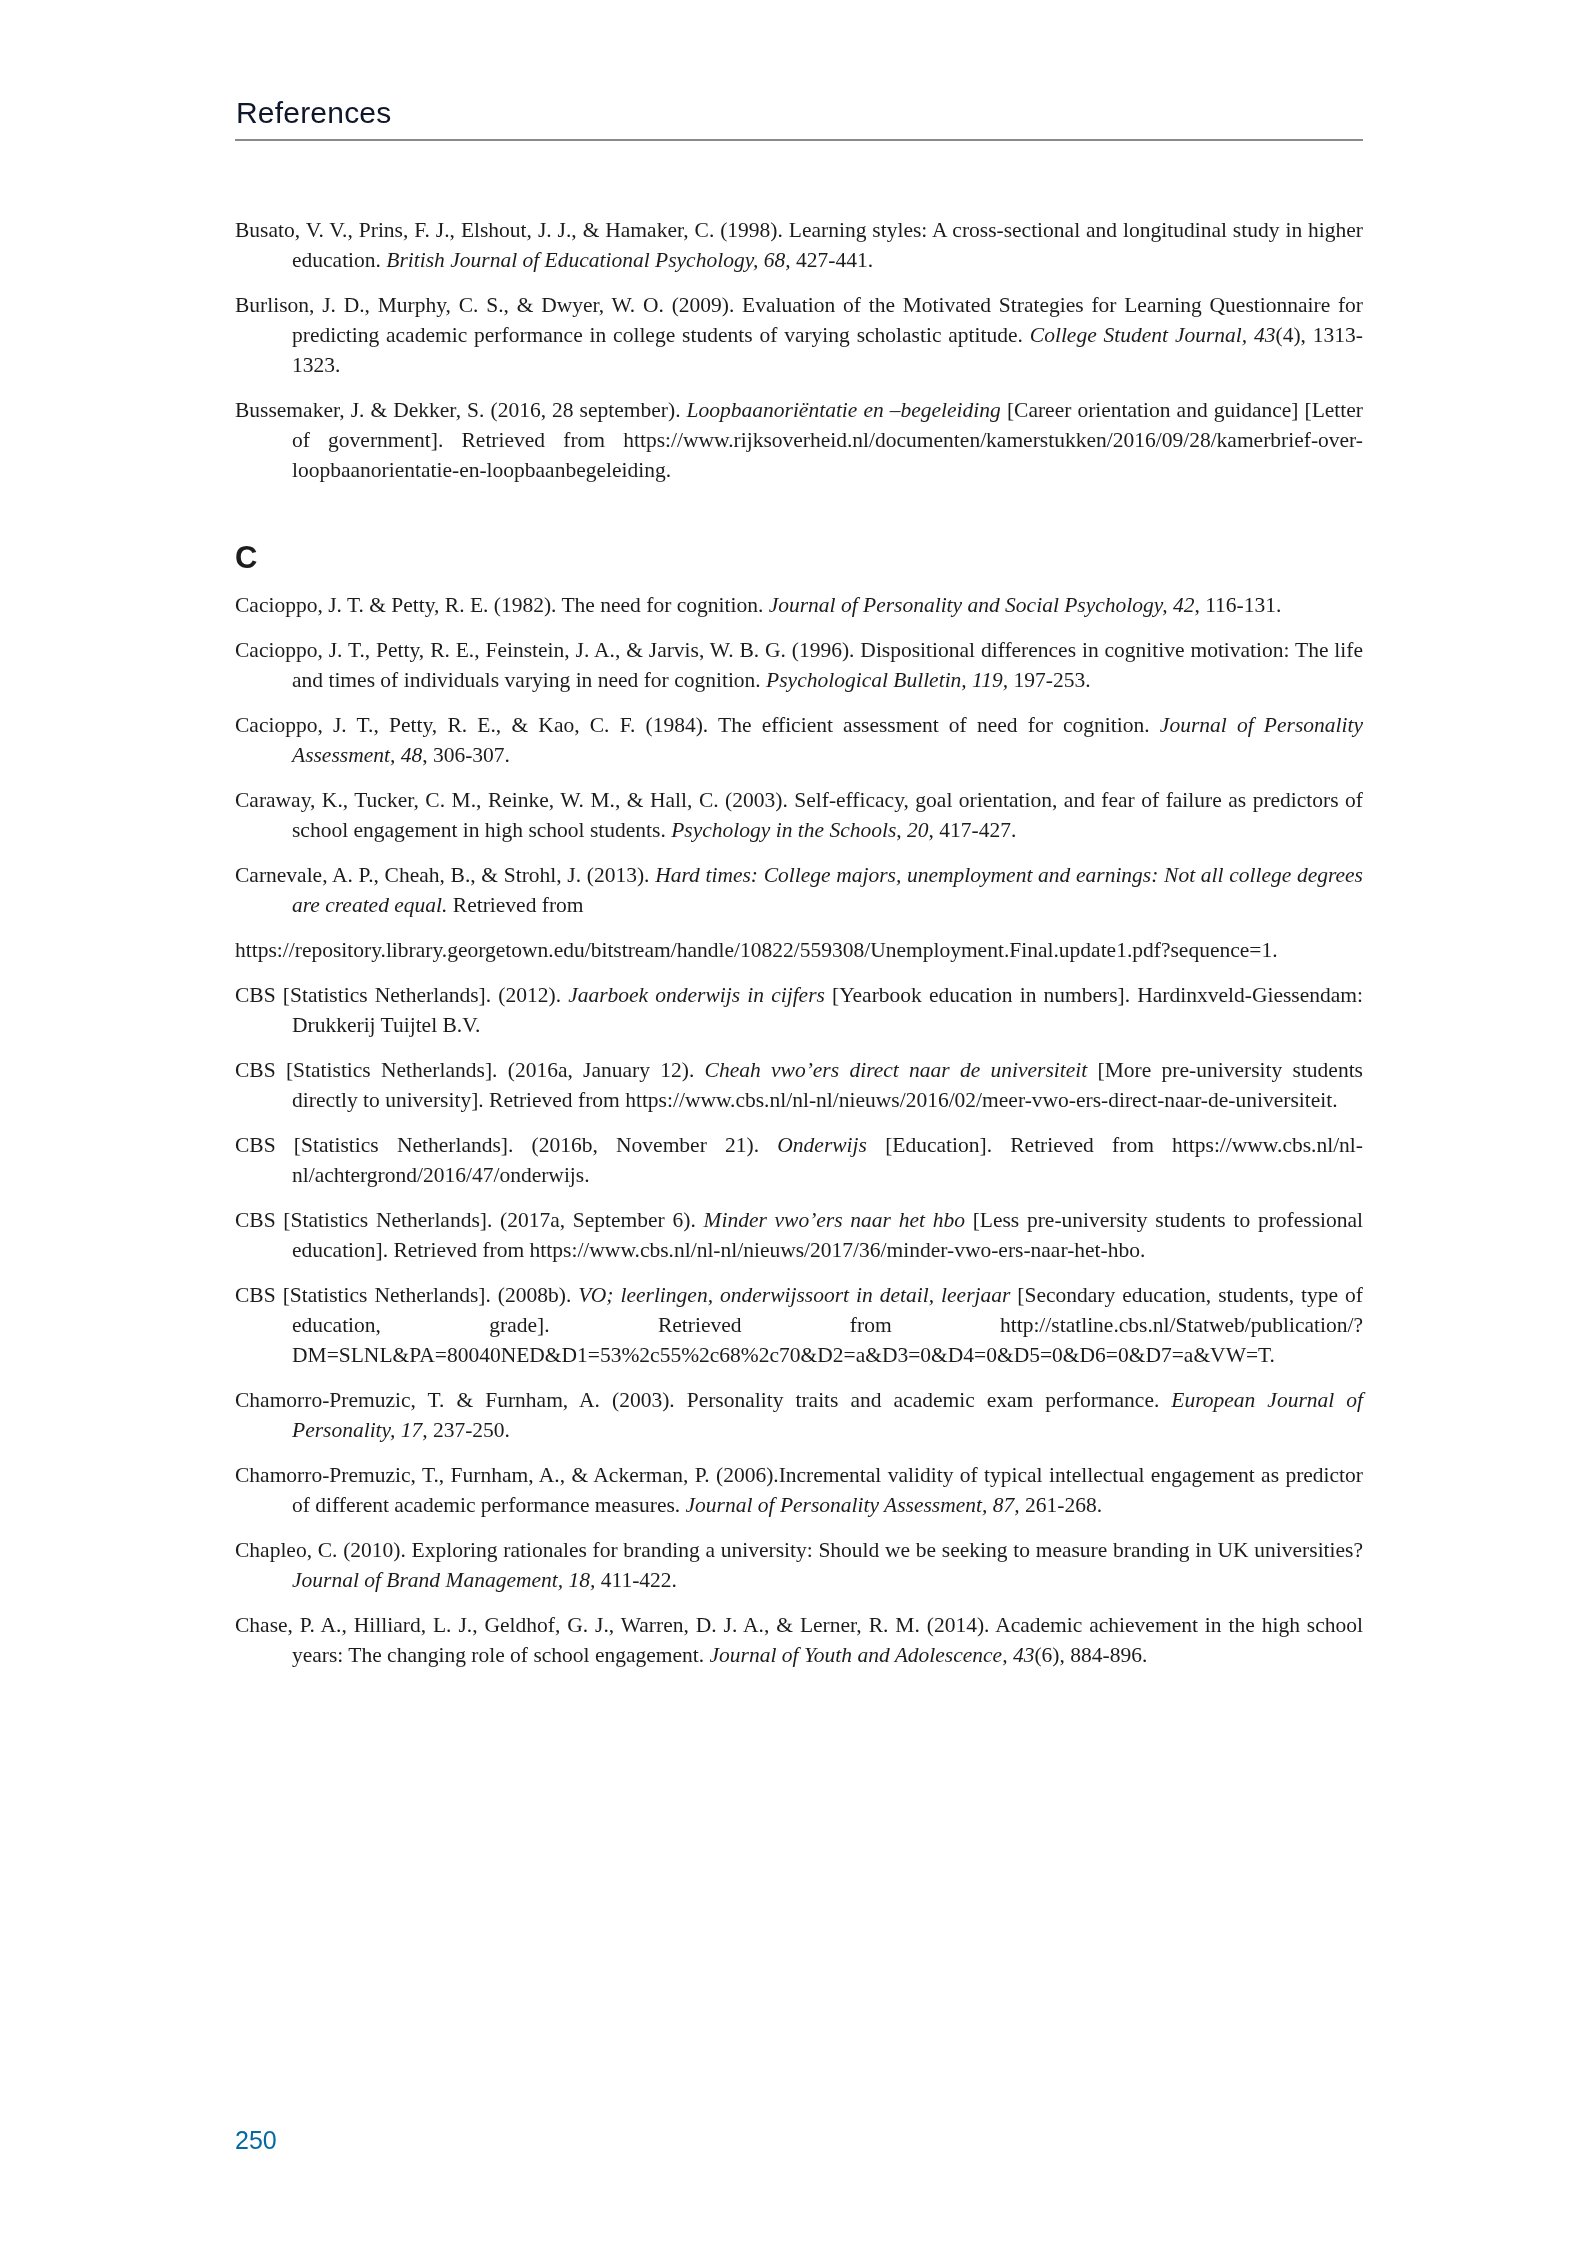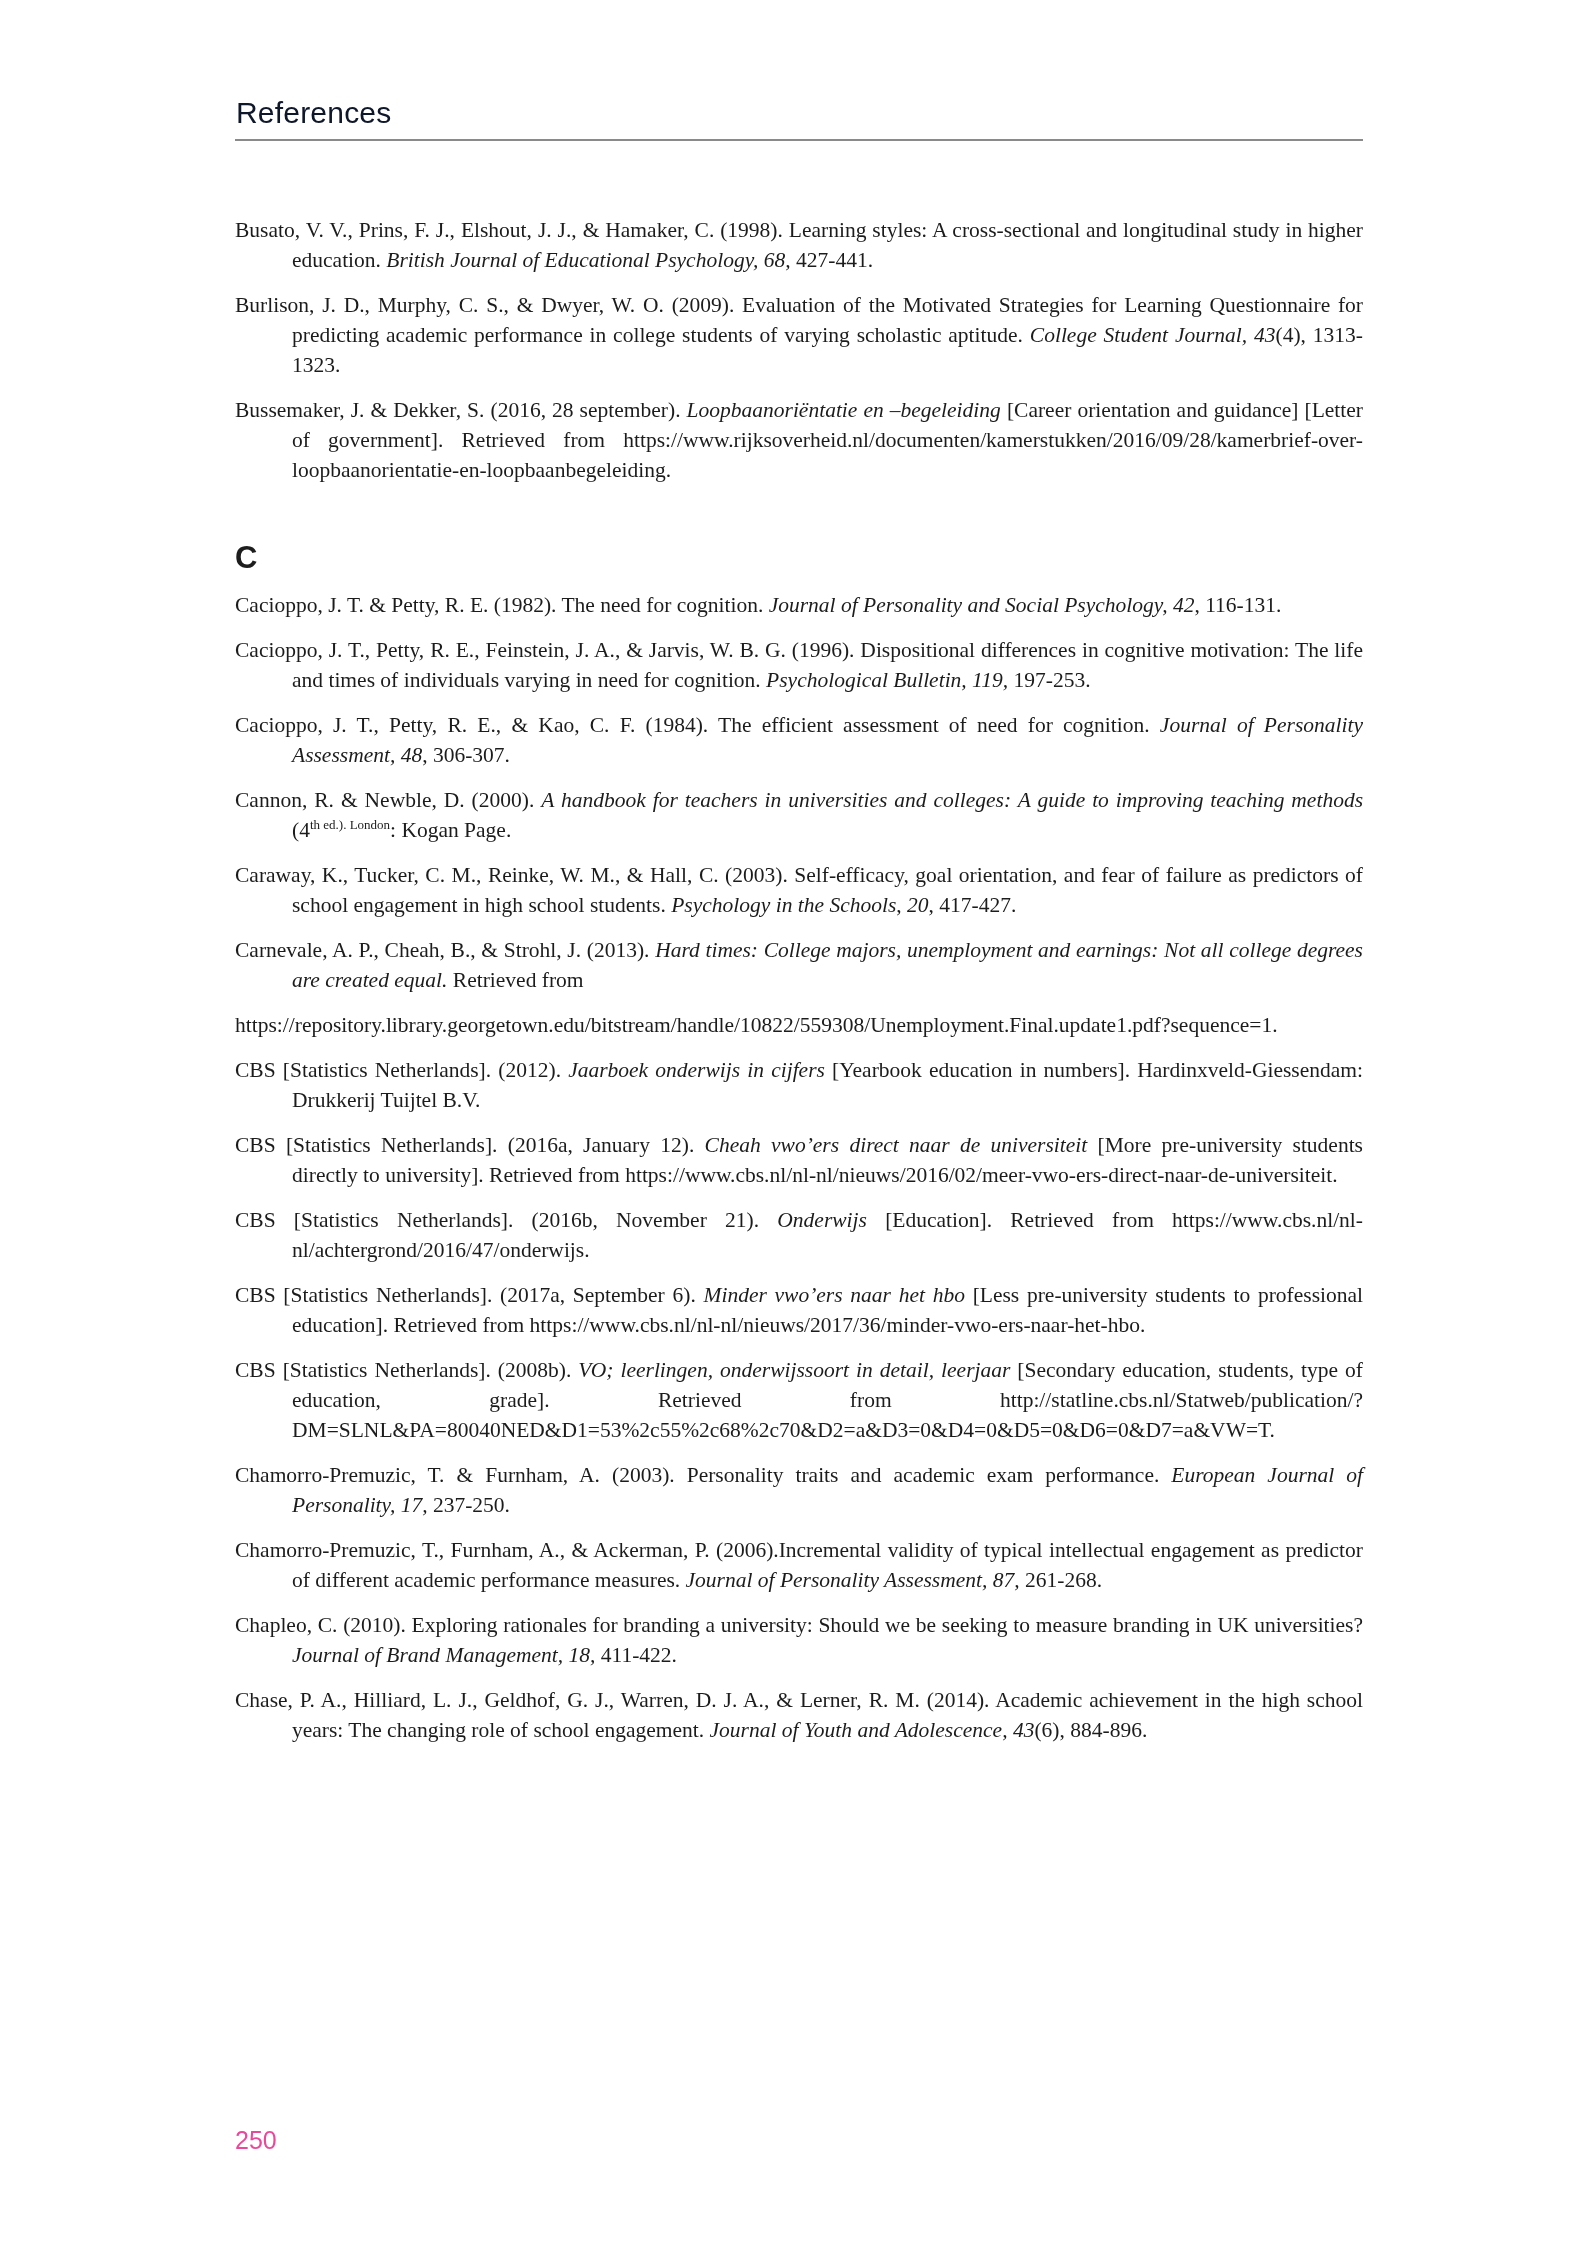--- a/index.html
+++ b/index.html
@@ -52,38 +52,37 @@
     line-height: 34px;
     color: #1d1d1d;
     margin: 56px 0 12px 0;
   }
   .pagenum {
     position: absolute;
     left: 235px;
     top: 2126px;
     font-family: "Liberation Sans", sans-serif;
     font-size: 25px;
-    color: #ec4899;
+    color: #0369a1;
   }
 </style>
 </head>
 <body>
 
 <div class="page">
   <h1 class="title">References</h1>
   <hr class="rule">
   <div class="refs">
       <p class="ref"><span>Busato, V. V., Prins, F. J., Elshout, J. J., &amp; Hamaker, C. (1998). Learning styles: A cross-sectional and longitudinal study in higher education. </span><i>British Journal of Educational Psychology, 68,</i><span> 427-441.</span></p>
       <p class="ref"><span>Burlison, J. D., Murphy, C. S., &amp; Dwyer, W. O. (2009). Evaluation of the Motivated Strategies for Learning Questionnaire for predicting academic performance in college students of varying scholastic aptitude. </span><i>College Student Journal, 43</i><span>(4), 1313-1323.</span></p>
       <p class="ref"><span>Bussemaker, J. &amp; Dekker, S. (2016, 28 september). </span><i>Loopbaanoriëntatie en –begeleiding</i><span> [Career orientation and guidance] [Letter of government]. Retrieved from https://www.rijksoverheid.nl/documenten/kamerstukken/2016/09/28/kamerbrief-over-loopbaanorientatie-en-loopbaanbegeleiding.</span></p>
       <div class="section-letter">C</div>
       <p class="ref"><span>Cacioppo, J. T. &amp; Petty, R. E. (1982). The need for cognition. </span><i>Journal of Personality and Social Psychology, 42</i><span>, 116-131.</span></p>
       <p class="ref"><span>Cacioppo, J. T., Petty, R. E., Feinstein, J. A., &amp; Jarvis, W. B. G. (1996). Dispositional differences in cognitive motivation: The life and times of individuals varying in need for cognition. </span><i>Psychological Bulletin, 119,</i><span> 197-253.</span></p>
       <p class="ref"><span>Cacioppo, J. T., Petty, R. E., &amp; Kao, C. F. (1984). The efficient assessment of need for cognition. </span><i>Journal of Personality Assessment, 48</i><span>, 306-307.</span></p>
-      <p class="ref"><span>Cannon, R. &amp; Newble, D. (2000). </span><i>A handbook for teachers in universities and colleges: A guide to improving teaching methods</i><span> (4</span><sup>th ed.). London</sup><span>: Kogan Page.</span></p>
       <p class="ref"><span>Caraway, K., Tucker, C. M., Reinke, W. M., &amp; Hall, C. (2003). Self-efficacy, goal orientation, and fear of failure as predictors of school engagement in high school students. </span><i>Psychology in the Schools</i><span>, </span><i>20</i><span>, 417-427.</span></p>
       <p class="ref"><span>Carnevale, A. P., Cheah, B., &amp; Strohl, J. (2013). </span><i>Hard times: College majors, unemployment and earnings: Not all college degrees are created equal.</i><span> Retrieved from</span></p>
       <p class="ref"><span>https://repository.library.georgetown.edu/bitstream/handle/10822/559308/Unemployment.Final.update1.pdf?sequence=1.</span></p>
       <p class="ref"><span>CBS [Statistics Netherlands]. (2012). </span><i>Jaarboek onderwijs in cijfers</i><span> [Yearbook education in numbers]. Hardinxveld-Giessendam: Drukkerij Tuijtel B.V.</span></p>
       <p class="ref"><span>CBS [Statistics Netherlands]. (2016a, January 12). </span><i>Cheah vwo’ers direct naar de universiteit</i><span> [More pre-university students directly to university]. Retrieved from https://www.cbs.nl/nl-nl/nieuws/2016/02/meer-vwo-ers-direct-naar-de-universiteit.</span></p>
       <p class="ref"><span>CBS [Statistics Netherlands]. (2016b, November 21). </span><i>Onderwijs</i><span> [Education]. Retrieved from https://www.cbs.nl/nl-nl/achtergrond/2016/47/onderwijs.</span></p>
       <p class="ref"><span>CBS [Statistics Netherlands]. (2017a, September 6). </span><i>Minder vwo’ers naar het hbo</i><span> [Less pre-university students to professional education]. Retrieved from https://www.cbs.nl/nl-nl/nieuws/2017/36/minder-vwo-ers-naar-het-hbo.</span></p>
       <p class="ref"><span>CBS [Statistics Netherlands]. (2008b). </span><i>VO; leerlingen, onderwijssoort in detail, leerjaar</i><span> [Secondary education, students, type of education, grade]. Retrieved from http://statline.cbs.nl/Statweb/publication/?DM=SLNL&amp;PA=80040NED&amp;D1=53%2c55%2c68%2c70&amp;D2=a&amp;D3=0&amp;D4=0&amp;D5=0&amp;D6=0&amp;D7=a&amp;VW=T.</span></p>
       <p class="ref"><span>Chamorro-Premuzic, T. &amp; Furnham, A. (2003). Personality traits and academic exam performance. </span><i>European Journal of Personality, 17,</i><span> 237-250.</span></p>
       <p class="ref"><span>Chamorro-Premuzic, T., Furnham, A., &amp; Ackerman, P. (2006).Incremental validity of typical intellectual engagement as predictor of different academic performance measures. </span><i>Journal of Personality Assessment, 87,</i><span> 261-268.</span></p>

